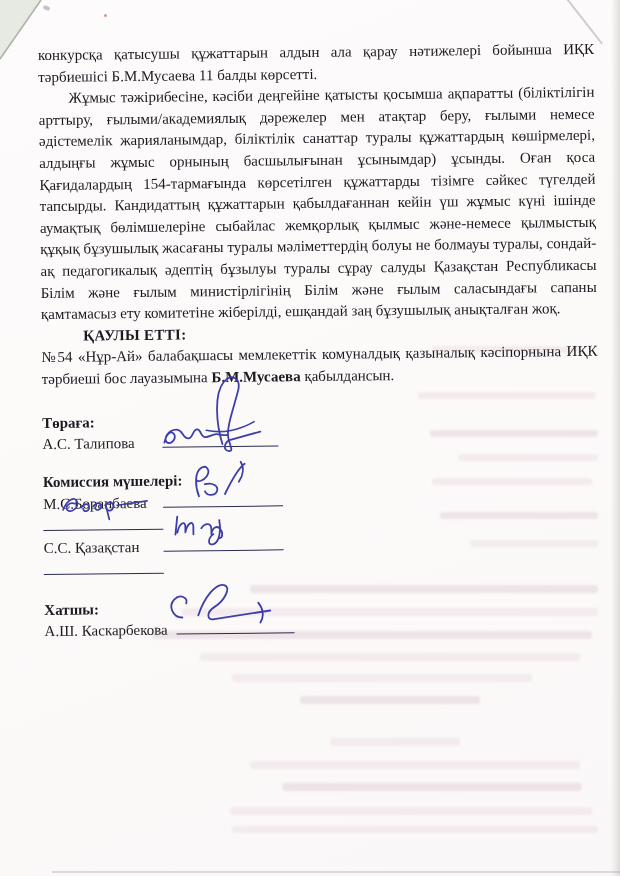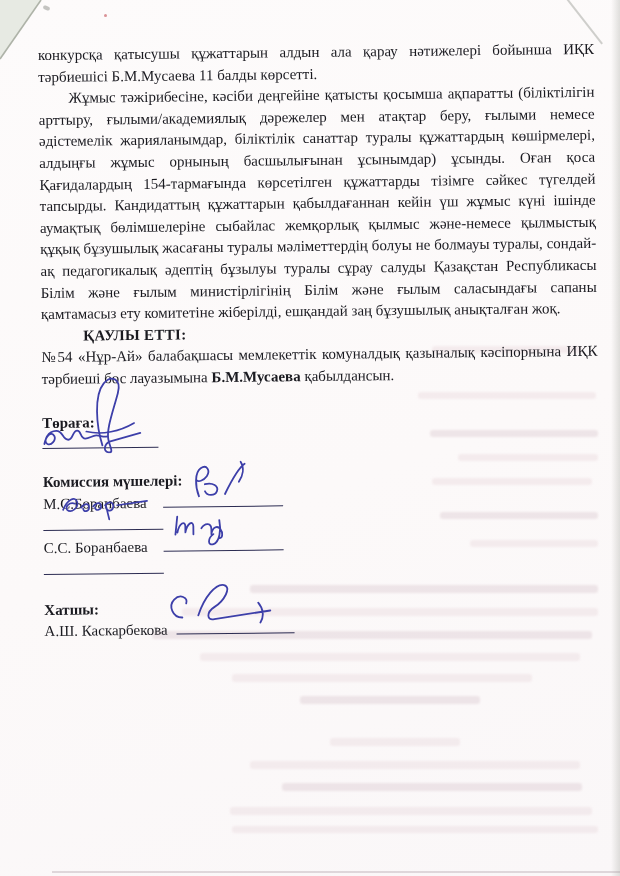--- a/index.html
+++ b/index.html
@@ -106,21 +106,21 @@
     <p class="indent">Жұмыс тәжірибесіне, кәсіби деңгейіне қатысты қосымша ақпаратты (біліктілігін арттыру, ғылыми/академиялық дәрежелер мен атақтар беру, ғылыми немесе әдістемелік жарияланымдар, біліктілік санаттар туралы құжаттардың көшірмелері, алдыңғы жұмыс орнының басшылығынан ұсынымдар) ұсынды. Оған қоса Қағидалардың 154-тармағында көрсетілген құжаттарды тізімге сәйкес түгелдей тапсырды. Кандидаттың құжаттарын қабылдағаннан кейін үш жұмыс күні ішінде аумақтық бөлімшелеріне сыбайлас жемқорлық қылмыс және-немесе қылмыстық құқық бұзушылық жасағаны туралы мәліметтердің болуы не болмауы туралы, сондай-ақ педагогикалық әдептің бұзылуы туралы сұрау салуды Қазақстан Республикасы Білім және ғылым министірлігінің Білім және ғылым саласындағы сапаны қамтамасыз ету комитетіне жіберілді, ешқандай заң бұзушылық анықталған жоқ.</p>
 
     <p class="heading">ҚАУЛЫ ЕТТІ:</p>
 
     <p><span>№54 «Нұр-Ай» балабақшасы мемлекеттік комуналдық қазыналық кәсіпорнына ИҚК тәрбиеші бос лауазымына </span><b>Б.М.Мусаева</b><span> қабылдансын.</span></p>
 
     <div class="sig-section">
 
       <div class="sig-head" style="margin-top:22px">Төраға:</div>
       <div class="sig-row">
-        <span class="sig-line" style="width:116px">
+        <span class="sig-name">А.С. Талипова</span><span class="sig-line" style="width:116px">
           <svg width="132" height="80" style="left:-6px;top:-60px">
             <path class="ink" stroke-width="1.8" d="M8,70 c2,-9 7,-13 10,-8 c2,4 -3,10 -7,8 c-5,-3 1,-13 9,-13 c7,0 6,9 12,9 c5,0 4,-9 9,-9 c4,0 3,8 8,8 c4,0 7,-3 11,-3 c4,0 7,2 11,1"></path>
             <path class="ink" stroke-width="1.8" d="M66,72 C60,52 58,22 68,10 C76,1 86,6 82,20 C77,38 70,56 72,66 C73,73 78,80 72,79 C66,78 68,70 74,68 L104,60"></path>
             <path class="ink" stroke-width="1.6" d="M50,58 C66,62 84,58 98,50"></path>
           </svg>
         </span>
       </div>
 
       <div class="sig-head" style="margin-top:16px">Комиссия мүшелері:</div>
 
@@ -134,21 +134,21 @@
       </div>
       <div class="sig-row">
         <span class="sig-line" style="width:120px">
           <svg width="100" height="34" style="left:12px;top:-24px">
             <path class="ink" stroke-width="1.7" d="M8,18 C12,8 20,4 22,10 C24,16 16,22 12,18 C10,15 14,10 20,12 M26,16 c4,-5 8,-4 8,0 c0,4 -6,5 -6,1 M38,15 c4,-5 8,-4 8,0 c0,4 -6,5 -6,1 M50,14 c4,-5 9,-3 8,2 c-1,5 -8,4 -7,-1 L54,28"></path>
             <path class="ink" stroke-width="1.7" d="M62,14 L92,10"></path>
           </svg>
         </span>
       </div>
       <div class="sig-row">
-        <span class="sig-name">С.С. Боранбаева</span><span class="sig-line" style="width:120px">
+        <span class="sig-name">С.С. Қазақстан</span><span class="sig-line" style="width:120px">
           <svg width="86" height="40" style="left:4px;top:-28px">
             <path class="ink" stroke-width="1.8" d="M8,26 L10,8 M10,24 C12,14 18,12 18,18 L18,24 C20,14 26,12 26,18 L26,26"></path>
             <path class="ink" stroke-width="1.8" d="M34,20 c4,-6 10,-5 10,1 l0,5 c1,-7 6,-9 9,-5 c3,4 2,9 -1,9 M52,12 C54,22 52,34 46,36 C40,38 40,30 46,26"></path>
           </svg>
         </span>
       </div>
       <div class="sig-row">
         <span class="sig-line" style="width:120px"></span>
       </div>
 

